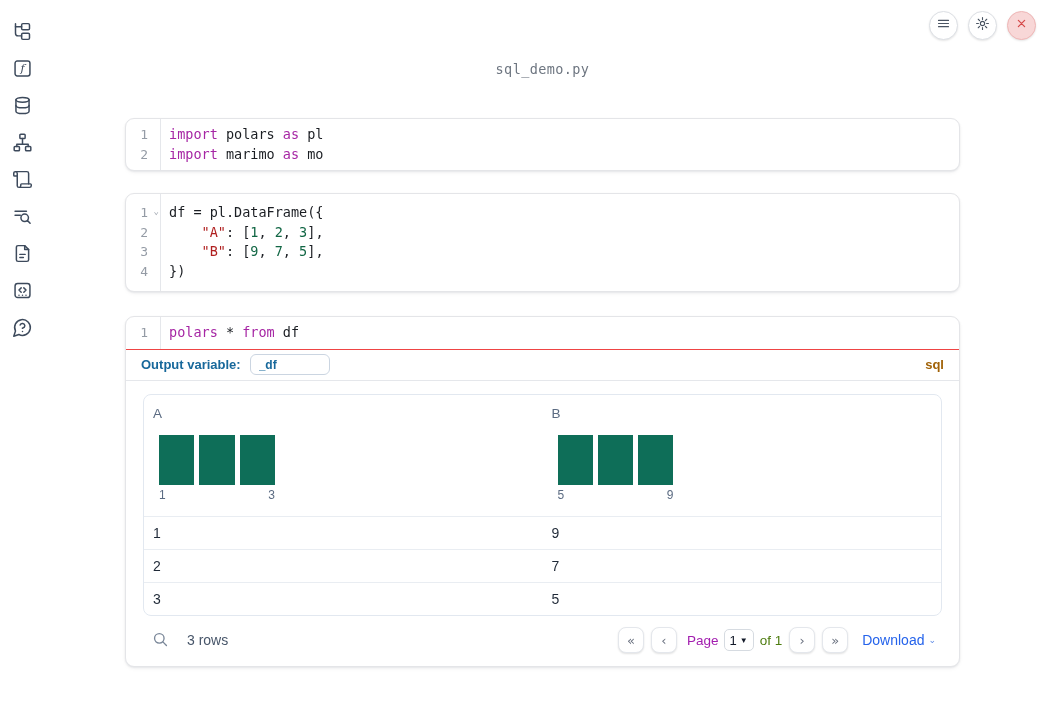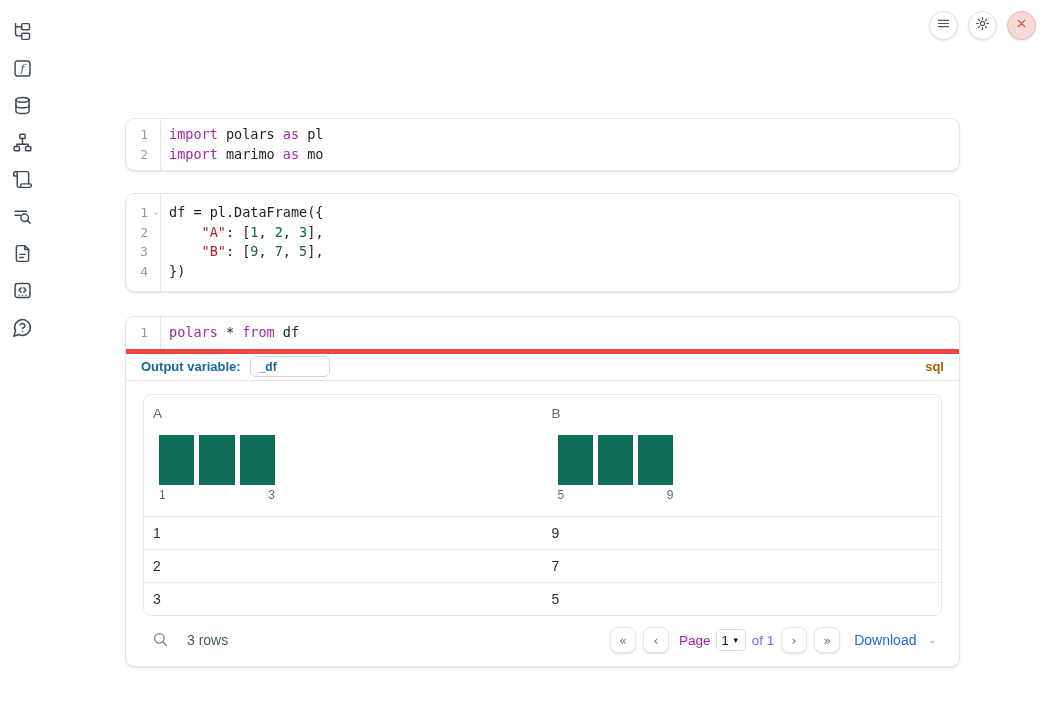--- a/index.html
+++ b/index.html
@@ -37,21 +37,21 @@
             font-family:"DejaVu Sans Mono", monospace; font-size:13px; line-height:19.7px; color:#949ba5; }
   .ln { padding-right:12px; position:relative; }
   .fold { position:absolute; right:1px; top:-1px; font-size:9px; color:#9aa1ab; }
   .codecol { padding-left:8px; font-family:"DejaVu Sans Mono", monospace; font-size:13.5px; line-height:19.7px;
              color:#1b1e23; white-space:pre; flex:1; cursor:text; }
   .pad5 .gutter, .pad5 .codecol { padding-top:6px; padding-bottom:6px; }
   .pad9 .gutter, .pad9 .codecol { padding-top:9px; padding-bottom:9px; }
   .tk-kw { color:#a626a4; } .tk-str { color:#b02020; } .tk-no { color:#116644; } .tk-pl { color:#1b1e23; }
 
   
-  .sql-footer { display:flex; align-items:center; height:31px; border-top:5px solid #ef4444; padding:0 15px; }
+  .sql-footer { display:flex; align-items:center; height:31px; border-top:1px solid #ef4444; padding:0 15px; }
   .outvar-label { font-size:13px; font-weight:bold; color:#17689b; }
   .outvar-input { margin-left:9px; width:80px; height:21px; border:1px solid #cbd5e1; border-radius:6px;
                   font-family:"Liberation Sans", sans-serif; font-size:12px; font-weight:bold; color:#17689b; padding:0 8px; outline:none; }
   .lang-badge { margin-left:auto; font-size:13px; font-weight:bold; color:#a16207; }
 
   
   .output { border-top:1px solid #e5e7eb; padding:13px 17px 0; height:286px; }
   .table-card { border:1px solid #e2e8f0; border-radius:8px; overflow:hidden; background:#fff; }
   .thead { display:flex; height:121px; }
   .thcol { width:50%; padding:11px 9px 0; }
@@ -69,23 +69,23 @@
   .rowcount { margin-left:16px; font-size:14px; color:#475569; }
   .pg-group { margin-left:auto; display:flex; align-items:center; }
   .pgbtn { width:26px; height:26px; border:1px solid #e4e7ec; border-radius:8px; background:#fff;
            box-shadow:0 1px 2px rgba(0,0,0,.12); color:#6b7280; font-size:13px;
            display:flex; align-items:center; justify-content:center; margin-left:7px; cursor:pointer;
            font-family:"DejaVu Sans", sans-serif; }
   .pg-label { margin-left:10px; font-size:13.5px; color:#a21caf; }
   .page-select { margin-left:5px; border:1px solid #d6dbe1; border-radius:5px; height:22px; padding:0 5px;
                  display:flex; align-items:center; font-size:13px; color:#111827; cursor:pointer; background:#fff; }
   .page-select .chev { font-size:8px; margin-left:3px; color:#111827; }
-  .of-label { margin-left:6px; font-size:13.5px; color:#8b5cf6; }
+  .of-label { margin-left:6px; font-size:13.5px; color:#4d7c0f; }
   .download { margin-left:14px; margin-right:6px; color:#2563eb; font-size:14px; cursor:pointer;
-              display:flex; align-items:center; gap:12px; }
+              display:flex; align-items:center; gap:4px; }
   .download .chev { font-size:9px; color:#5e8ae6; }
 </style>
 </head>
 <body>
 
 <div class="sidebar">
   <div class="side-btn">
     <span>
       <svg viewBox="0 0 24 24">
           <rect x="11" y="3" width="9" height="7" rx="1.5"></rect>
@@ -191,20 +191,21 @@
   <div class="circle-btn close">
     <span>
       <svg viewBox="0 0 24 24">
           <path d="M7 7l10 10M17 7 7 17"></path>
         </svg>
     </span>
   </div>
 </div>
 
 <div class="main">
+  <div class="doc-title">sql_demo.py</div>
 
   <div class="cell" id="cell-imports">
     <div class="code-wrap pad5">
       <div class="gutter">
           <div class="ln">1</div>
           <div class="ln">2</div>
         </div>
       <div class="codecol"><div><span class="tk-kw">import</span><span class="tk-pl"> polars </span><span class="tk-kw">as</span><span class="tk-pl"> pl</span></div><div><span class="tk-kw">import</span><span class="tk-pl"> marimo </span><span class="tk-kw">as</span><span class="tk-pl"> mo</span></div></div>
     </div>
   </div>

